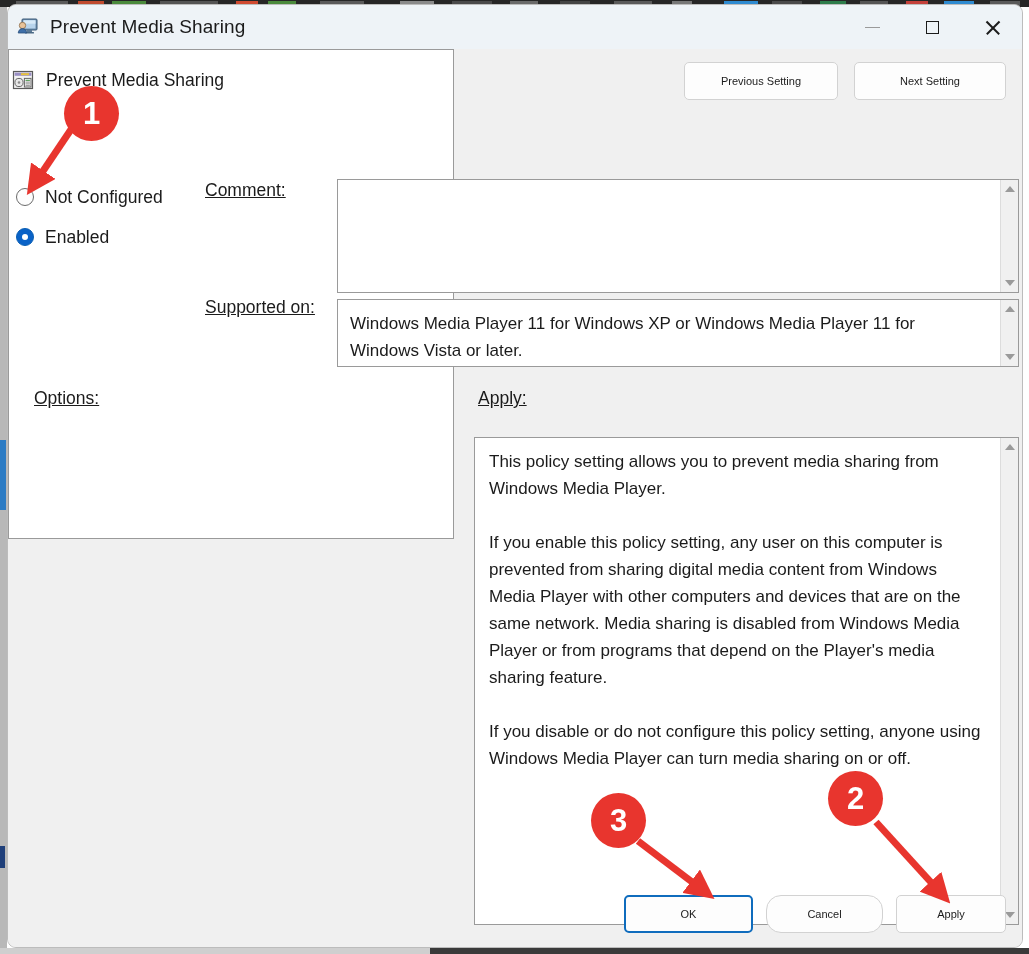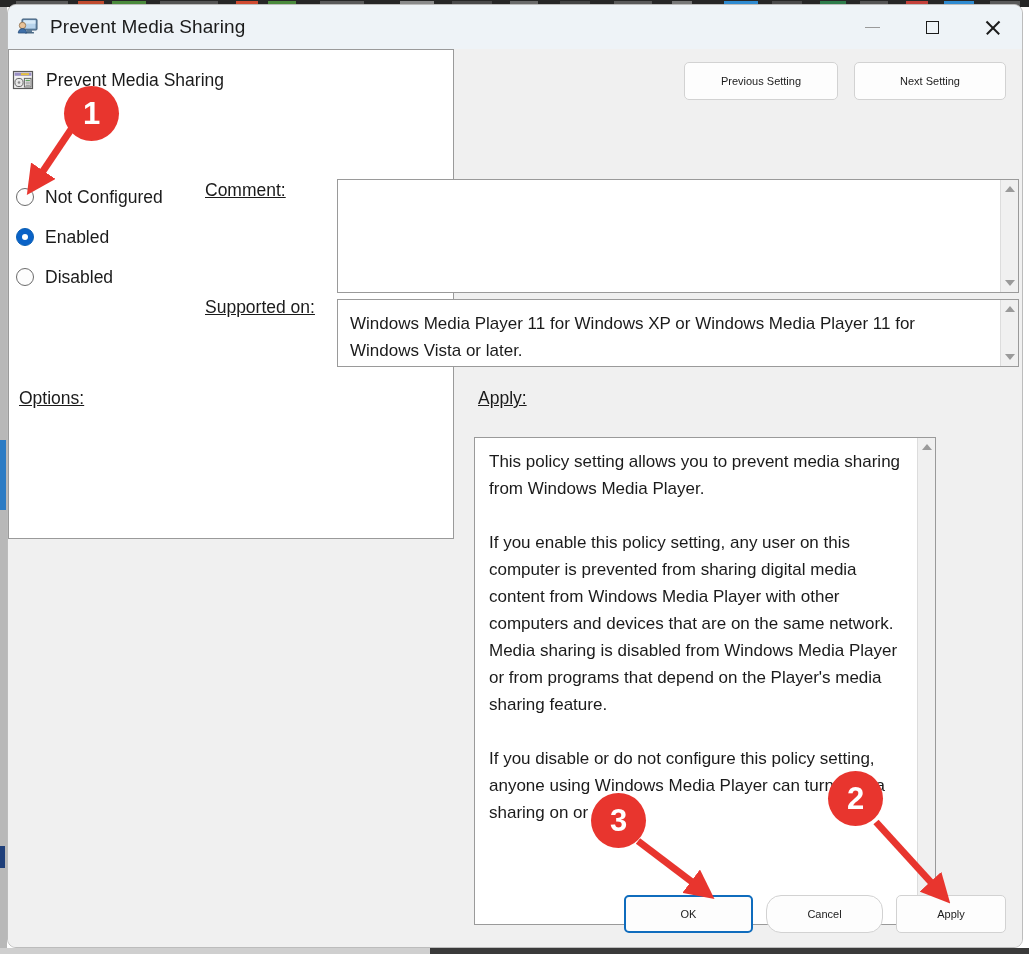--- a/index.html
+++ b/index.html
@@ -223,21 +223,21 @@
   
   .fld-label {
     position: absolute;
     font-size: 17.5px;
     color: #1b1b1b;
     white-space: nowrap;
     text-decoration: underline;
   }
   .lbl-comment { left: 197px; top: 131px; }
   .lbl-supported { left: 197px; top: 248px; }
-  .lbl-options { left: 11px; top: 339px; }
+  .lbl-options { left: 26px; top: 339px; }
   .lbl-help { left: 470px; top: 339px; }
 
   
   .textbox {
     position: absolute;
     background: #ffffff;
     border: 1px solid #9a9a9a;
     box-sizing: border-box;
     display: flex;
   }
@@ -268,21 +268,21 @@
   .sb-up { top: 6px; border-bottom: 6px solid #9a9a9a; }
   .sb-down { bottom: 6px; border-top: 6px solid #9a9a9a; }
 
   .box-comment { left: 329px; top: 130px; width: 682px; height: 114px; }
   .box-supported { left: 329px; top: 250px; width: 682px; height: 68px; }
   .box-options {
     left: 9px; top: 388px; width: 444px; height: 488px;
     background: #ffffff;
     border: 1px solid #9a9a9a;
   }
-  .box-help { left: 466px; top: 388px; width: 462px; height: 488px; }
+  .box-help { left: 466px; top: 388px; width: 545px; height: 488px; }
   .box-help .tb-inner { padding: 10px 14px 8px 14px; }
   .box-help p { margin: 0 0 27px 0; }
   .box-help p:last-child { margin-bottom: 0; }
 
   
   .footer-buttons {
     position: absolute;
     right: 16px;
     bottom: 15px;
     display: flex;
@@ -404,24 +404,20 @@
 
     <div class="radio-group">
       <div class="radio-row">
         <span class="radio-mark"></span>
         <span class="radio-label">Not Configured</span>
       </div>
       <div class="radio-row">
         <span class="radio-mark checked"></span>
         <span class="radio-label">Enabled</span>
       </div>
-      <div class="radio-row">
-        <span class="radio-mark"></span>
-        <span class="radio-label">Disabled</span>
-      </div>
     </div>
 
     <div class="fld-label lbl-comment">Comment:</div>
     <div class="textbox box-comment">
       <div class="tb-inner"></div>
       <div class="scrollbar">
         <span class="sb-arrow sb-up"></span>
         <span class="sb-arrow sb-down"></span>
       </div>
     </div>

